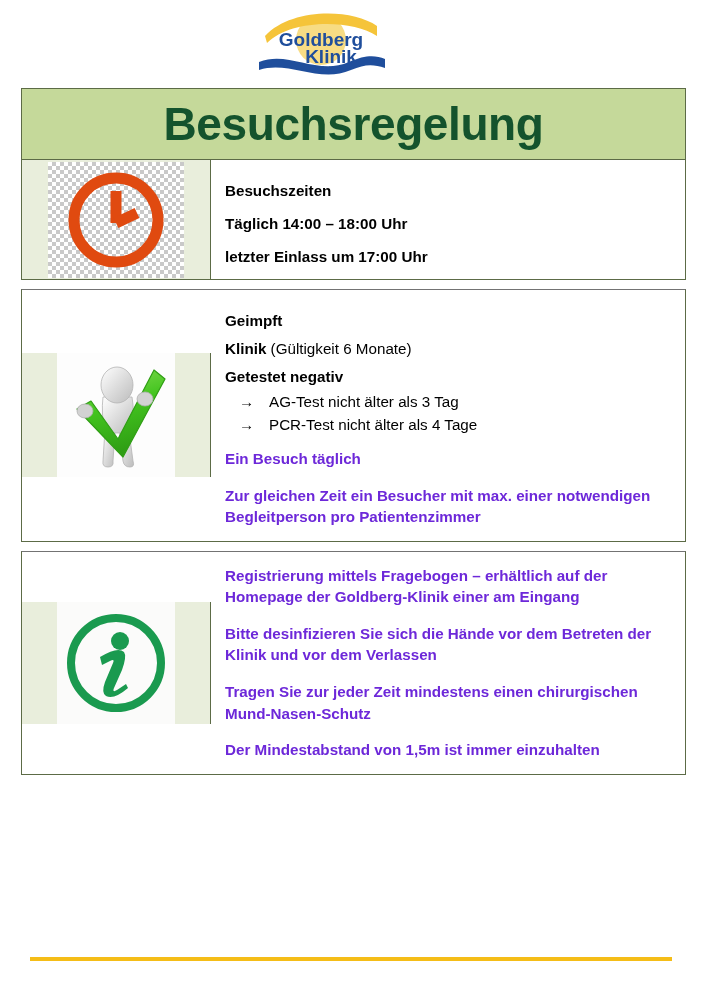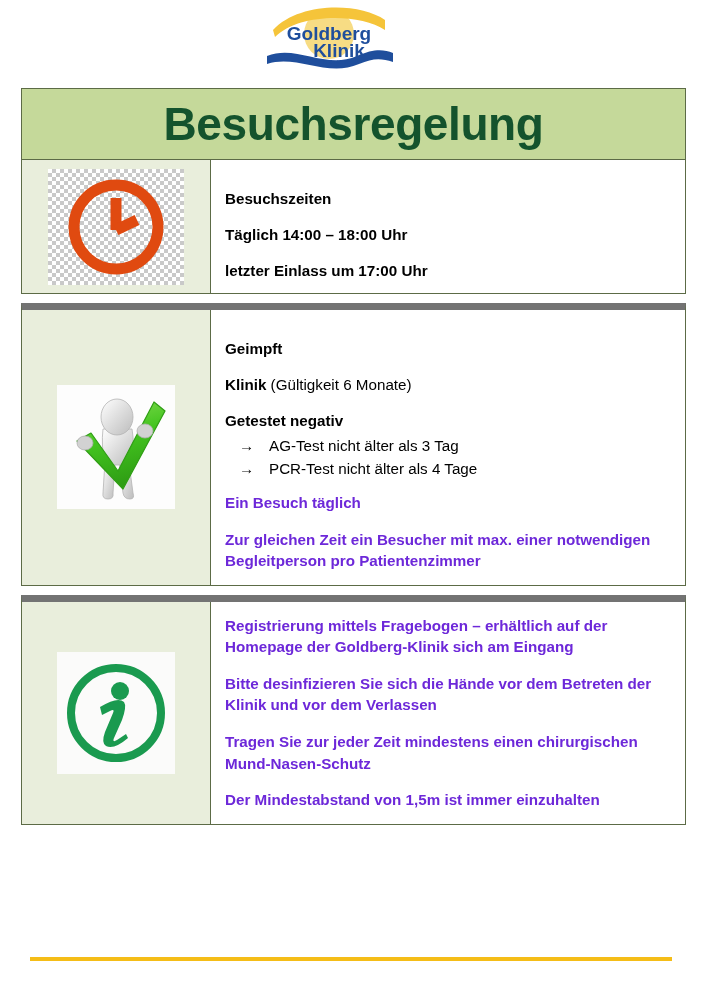--- a/index.html
+++ b/index.html
@@ -18,25 +18,25 @@
   .page {
     position: relative;
     width: 707px;
     height: 1000px;
     background: #ffffff;
   }
 
   
   .logo-wrap {
     position: absolute;
-    left: 8px; top: 4px;
+    left: 0; top: 4px;
     width: 642px;
     height: 72px;
     display: flex;
-    align-items: flex-start;
+    align-items: flex-end;
     justify-content: center;
   }
   .logo {
     position: relative;
     width: 152px;
     height: 66px;
   }
   .logo svg { display:block; }
 
   
@@ -65,21 +65,21 @@
     white-space: nowrap;
   }
 
   .section {
     display: flex;
     border: 1px solid #5c6b46;
     border-top: none;
     box-sizing: border-box;
     background: #ffffff;
   }
-  .section.spaced { border-top: 7px solid #737373; }
+  .section.spaced { border-top: 1px solid #737373; align-items: center; }
   .gap { height: 9px; background: #ffffff; }
 
   .cell-icon {
     width: 189px;
     flex: 0 0 189px;
     background: #e9eedc;
     border-right: 1px solid #5c6b46;
     box-sizing: border-box;
     display: flex;
     align-items: center;
@@ -92,21 +92,21 @@
     padding: 13px 10px 13px 14px;
   }
 
   
   .line {
     font-family: "Liberation Sans", sans-serif;
     font-weight: bold;
     font-size: 15.2px;
     line-height: 1.30;
     color: #000000;
-    margin: 16px 0 13px 0;
+    margin: 8px 0 13px 0;
   }
   .line:last-child { margin-bottom: 0; }
   .line.tight { margin-bottom: 5px; }
   .line .reg { font-weight: normal; }
 
   .sub {
     font-family: "Liberation Sans", sans-serif;
     font-weight: normal;
     font-size: 15.2px;
     line-height: 1.30;
@@ -272,21 +272,21 @@
       <div class="cell-icon">
         <div class="plainwhite">
           <svg width="108" height="110" viewBox="0 0 108 110">
             <circle cx="54" cy="55" r="45" fill="none" stroke="#1a9a4f" stroke-width="8"></circle>
             <ellipse cx="58" cy="33" rx="9" ry="9" fill="#1a9a4f"></ellipse>
             <path d="M38 49 Q56 38 62 44 Q65 48 60 62 L52 80 Q50 85 55 82 L64 76 L66 80 Q52 92 44 88 Q39 85 43 74 L51 55 Q53 50 48 53 L40 57 Z" fill="#1a9a4f"></path>
           </svg>
         </div>
       </div>
       <div class="cell-text">
-        <p class="para">Registrierung mittels Fragebogen – erhältlich auf der Homepage der Goldberg-Klinik sich am Eingang</p>
+        <p class="para">Registrierung mittels Fragebogen – erhältlich auf der Homepage der Goldberg-Klinik einer am Eingang</p>
         <p class="para">Bitte desinfizieren Sie sich die Hände vor dem Betreten der Klinik und vor dem Verlassen</p>
         <p class="para">Tragen Sie zur jeder Zeit mindestens einen chirurgischen Mund-Nasen-Schutz</p>
         <p class="para">Der Mindestabstand von 1,5m ist immer einzuhalten</p>
       </div>
     </div>
 
   </div>
 
   <div class="rule"></div>
 

